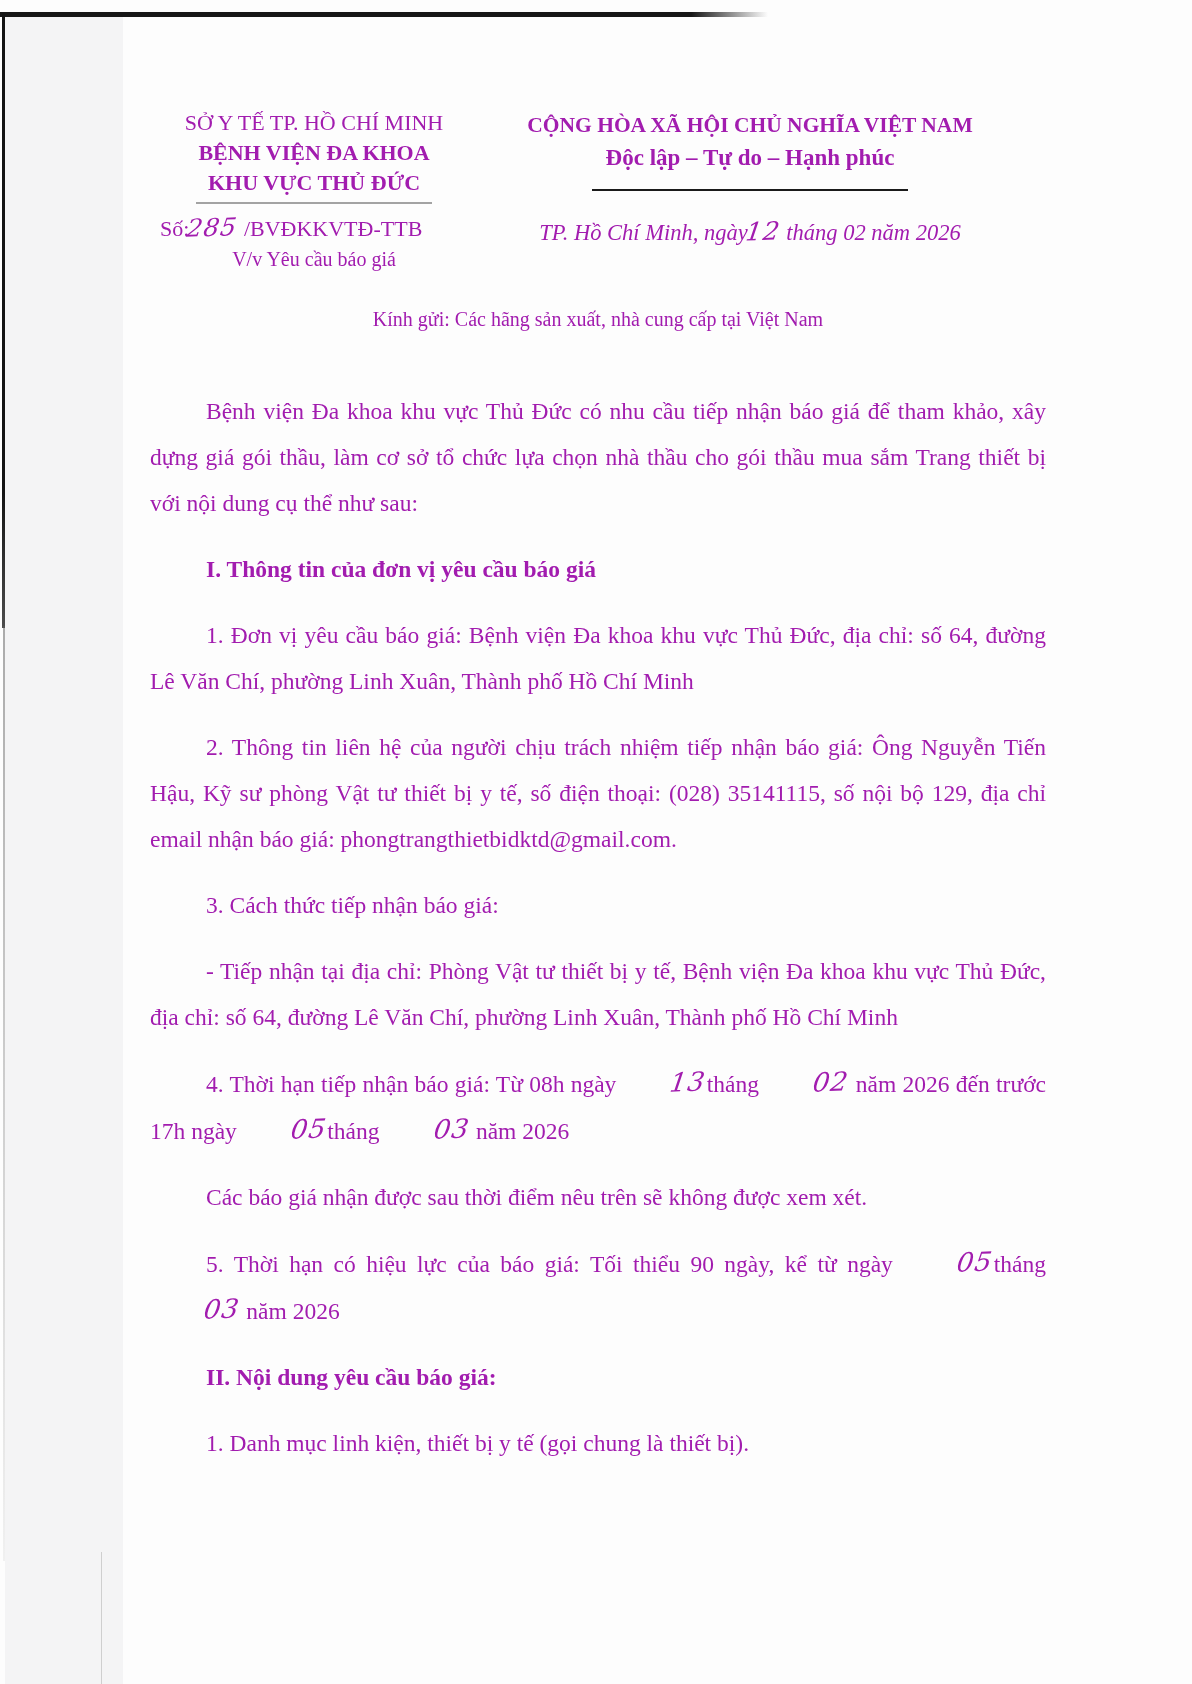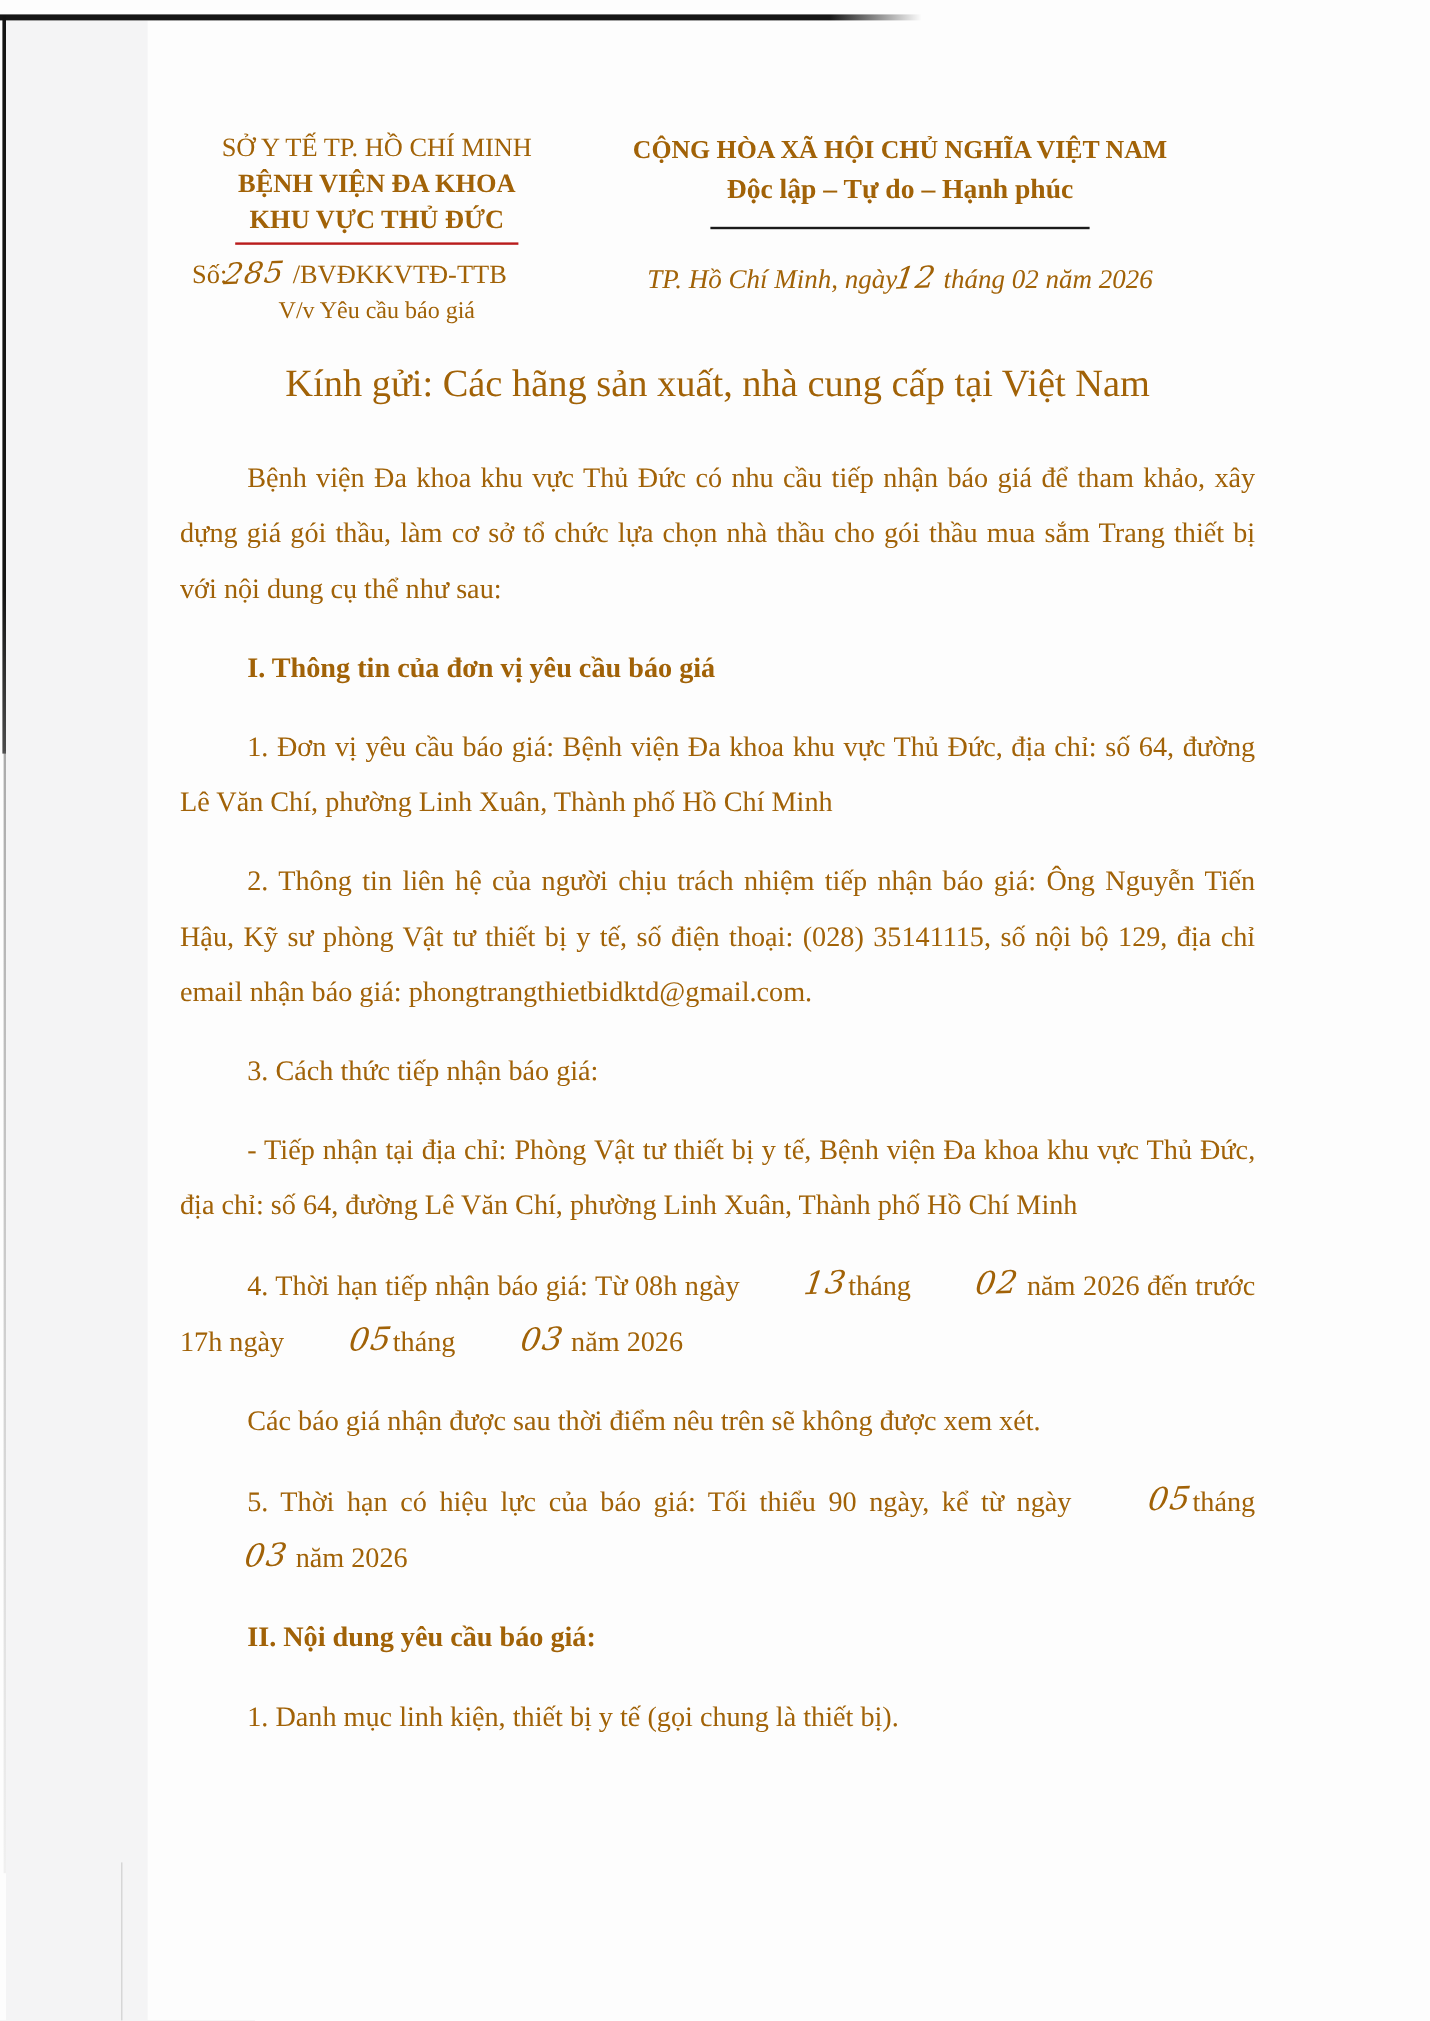--- a/index.html
+++ b/index.html
@@ -3,21 +3,21 @@
 <meta charset="utf-8">
 <style>
   html,body{margin:0;padding:0;background:#e8e8e8;}
   .page{
     position:relative;
     width:1192px;height:1684px;
     margin:0 auto;
     background:#fdfdfd;
     overflow:hidden;
     font-family:"Liberation Serif","DejaVu Serif",serif;
-    color:#a16207;
+    color:#a21caf;
   }
   
   .scan-margin{position:absolute;left:5px;top:17px;width:118px;height:1667px;background:#f4f4f5;}
   .scan-top{position:absolute;left:0;top:12px;width:768px;height:5px;
     background:linear-gradient(to right,#161616 90%,rgba(22,22,22,0));}
   .scan-left{position:absolute;left:2px;top:13px;width:3px;height:615px;
     background:linear-gradient(to bottom,#141414 78%,#4c4c4c);}
   .scan-left-faint{position:absolute;left:3px;top:626px;width:2px;height:935px;
     background:linear-gradient(to bottom,rgba(90,90,90,.5),rgba(150,150,150,.12));}
   .scan-bottom-line{position:absolute;left:101px;top:1552px;width:1px;height:132px;background:#cfcfcf;}
@@ -30,36 +30,36 @@
     transform:skewX(-10deg) rotate(-2deg);
     font-size:1.12em;
     margin:0 1px 0 -2px;
     letter-spacing:1px;
   }
 
   .header-left{
     position:absolute;left:160px;top:108px;width:308px;
     text-align:center;font-size:22px;line-height:30px;
   }
-  .hl-underlined{display:inline-block;border-bottom:2px solid #b91c1c;padding:0 12px 4px 12px;text-align:right;}
+  .hl-underlined{display:inline-block;border-bottom:2px solid #a3a3a3;padding:0 12px 4px 12px;text-align:right;}
   .doc-no{margin-top:9px;text-align:left;font-size:22px;}
   .subject{margin-top:0;font-size:20px;}
 
   .header-right{
     position:absolute;left:470px;top:110px;width:560px;
     text-align:center;font-size:21.5px;line-height:30px;
   }
   .motto{font-size:23px;display:inline-block;border-bottom:2px solid #1b1b1b;padding:0 14px 16px 14px;margin-top:3px;}
   .date-line{margin-top:26px;font-size:22.5px;font-style:italic;}
 
   .body{
     position:absolute;left:150px;top:302px;width:896px;
   }
   .salutation{
-    text-align:center;font-size:32px;line-height:34px;margin-bottom:40px;
+    text-align:center;font-size:20px;line-height:34px;margin-bottom:52px;
   }
   .para{
     margin:20px 0 0 0;padding:0;
     font-size:23.5px;line-height:46px;
     text-indent:56px;text-align:justify;
   }
   .heading{font-weight:bold;text-align:left;}
   .email{ }
 </style>
 </head>

